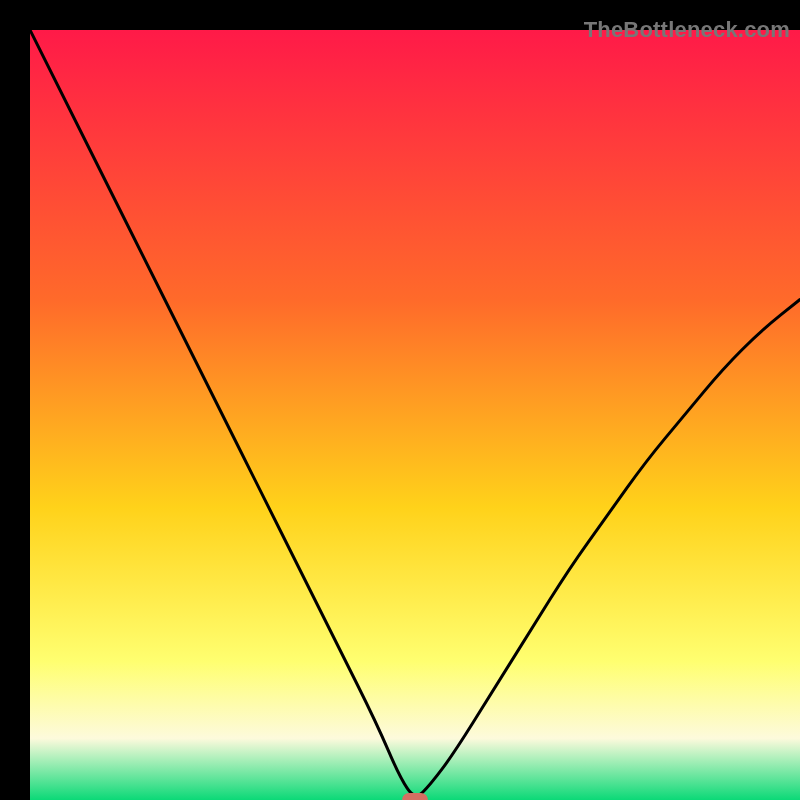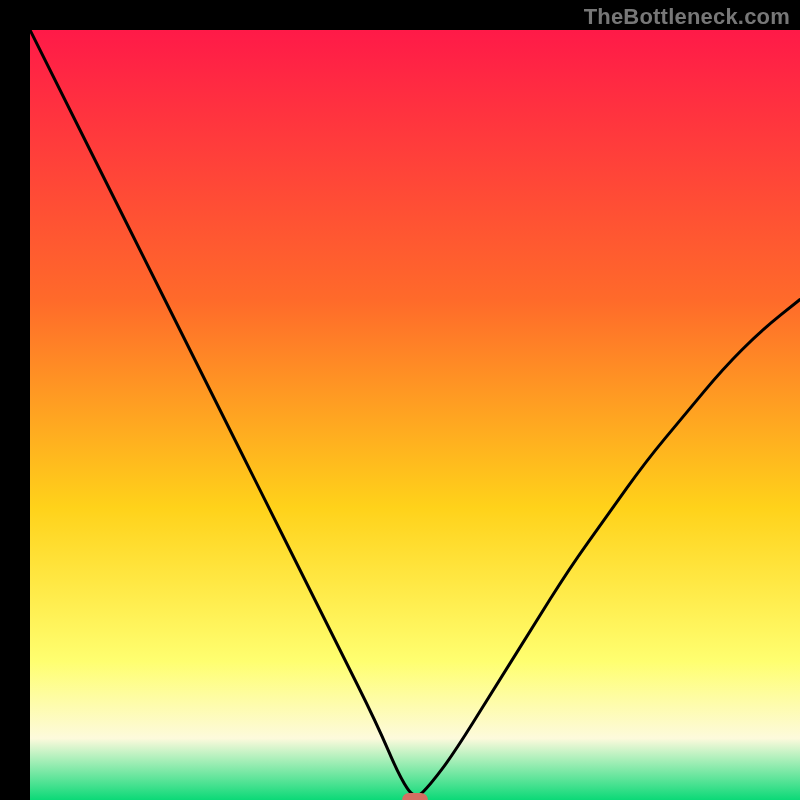--- a/index.html
+++ b/index.html
@@ -12,21 +12,21 @@
     overflow: hidden;
   }
   .root {
     position: relative;
     width: 800px;
     height: 800px;
     background: #000;
   }
   .watermark {
     position: absolute;
-    top: 4px;
+    top: 17px;
     right: 10px;
     color: #777;
     font-size: 22px;
     font-weight: 600;
     letter-spacing: 0.2px;
     z-index: 5;
   }
   .plot {
     position: absolute;
     left: 30px;

